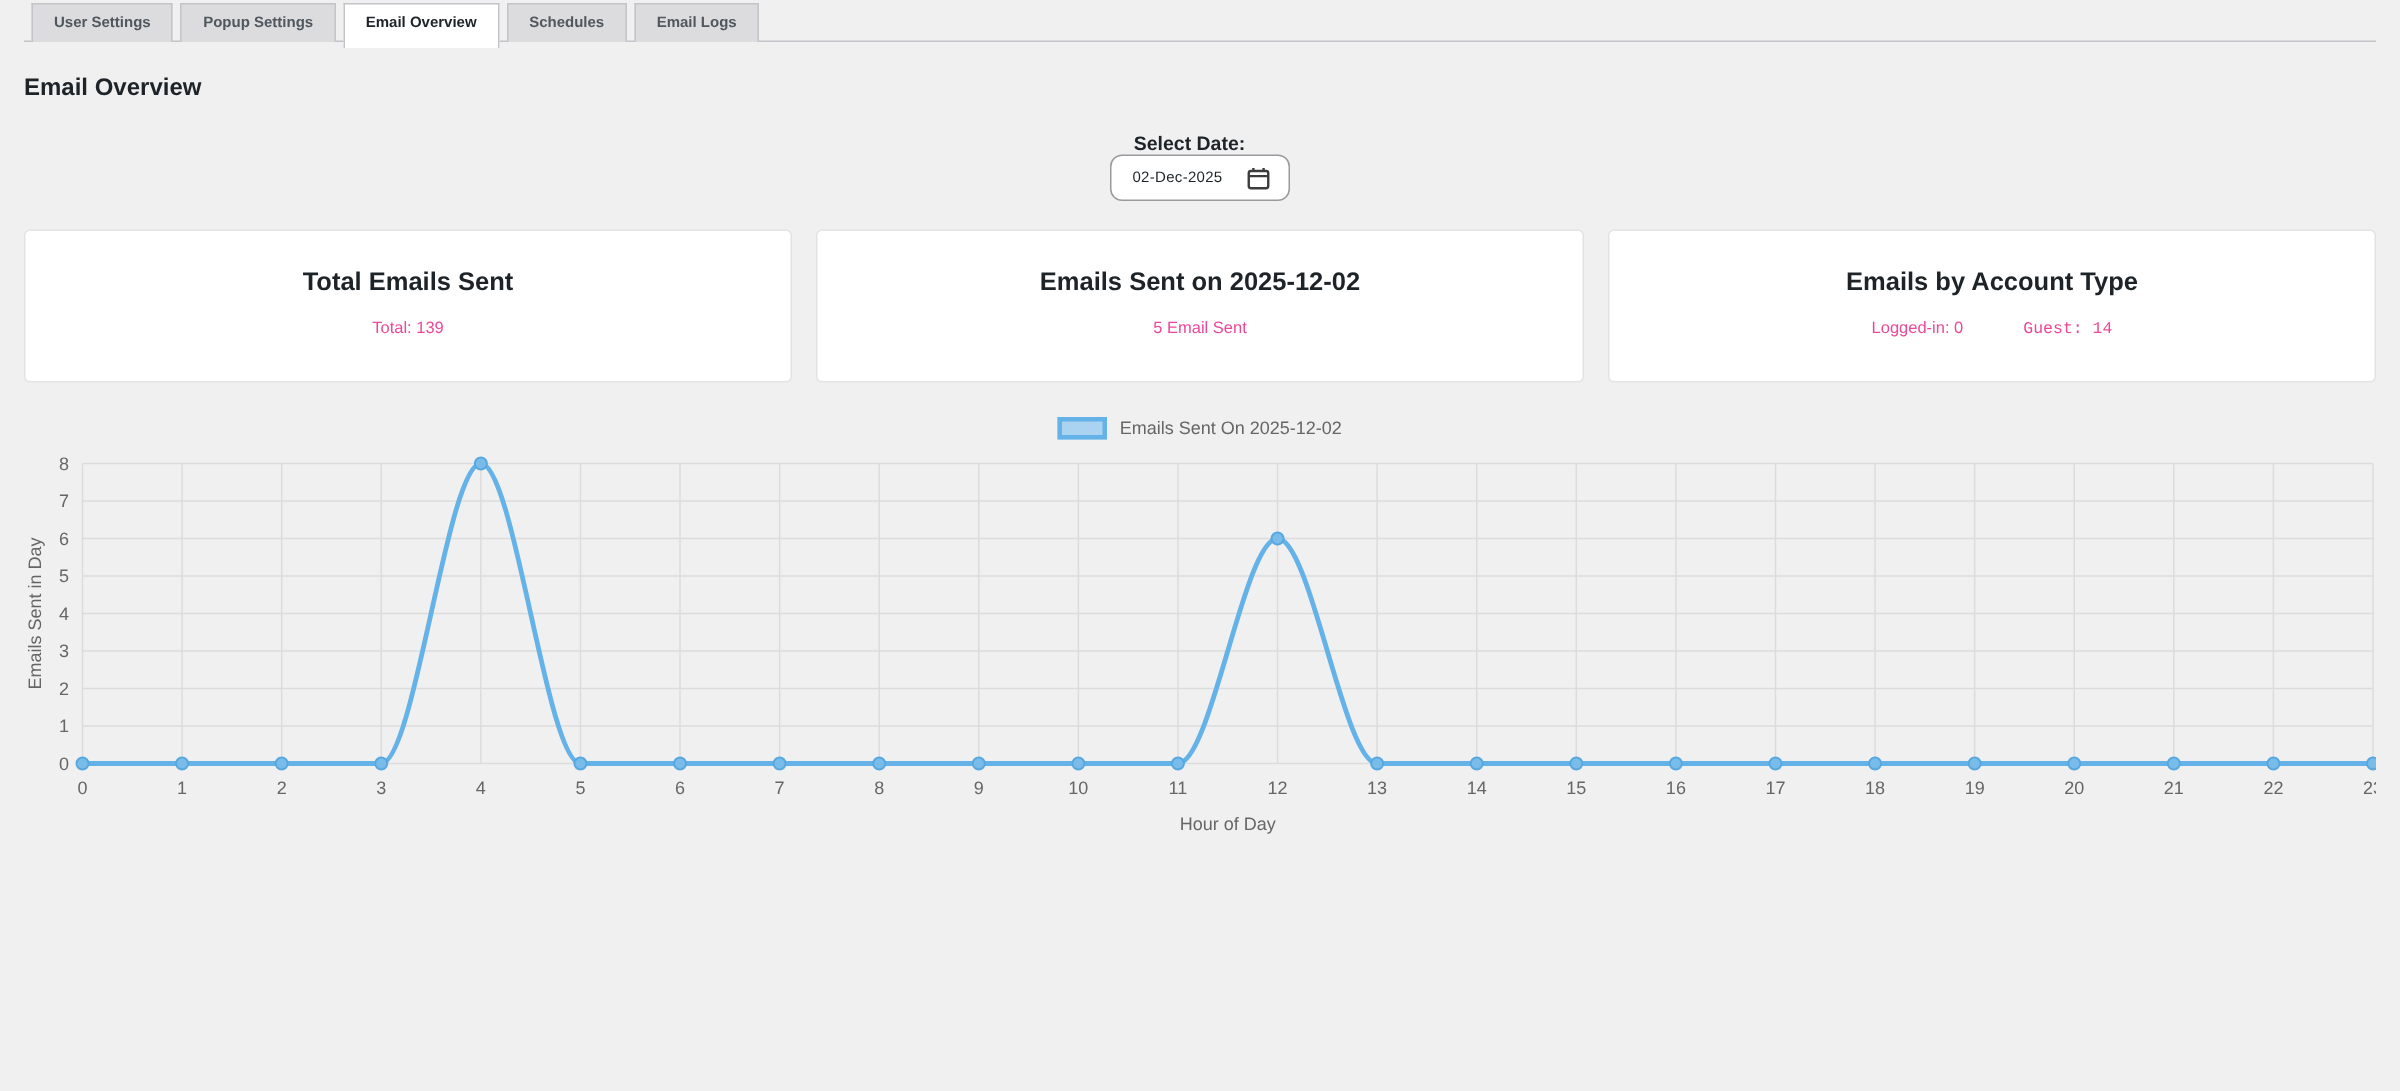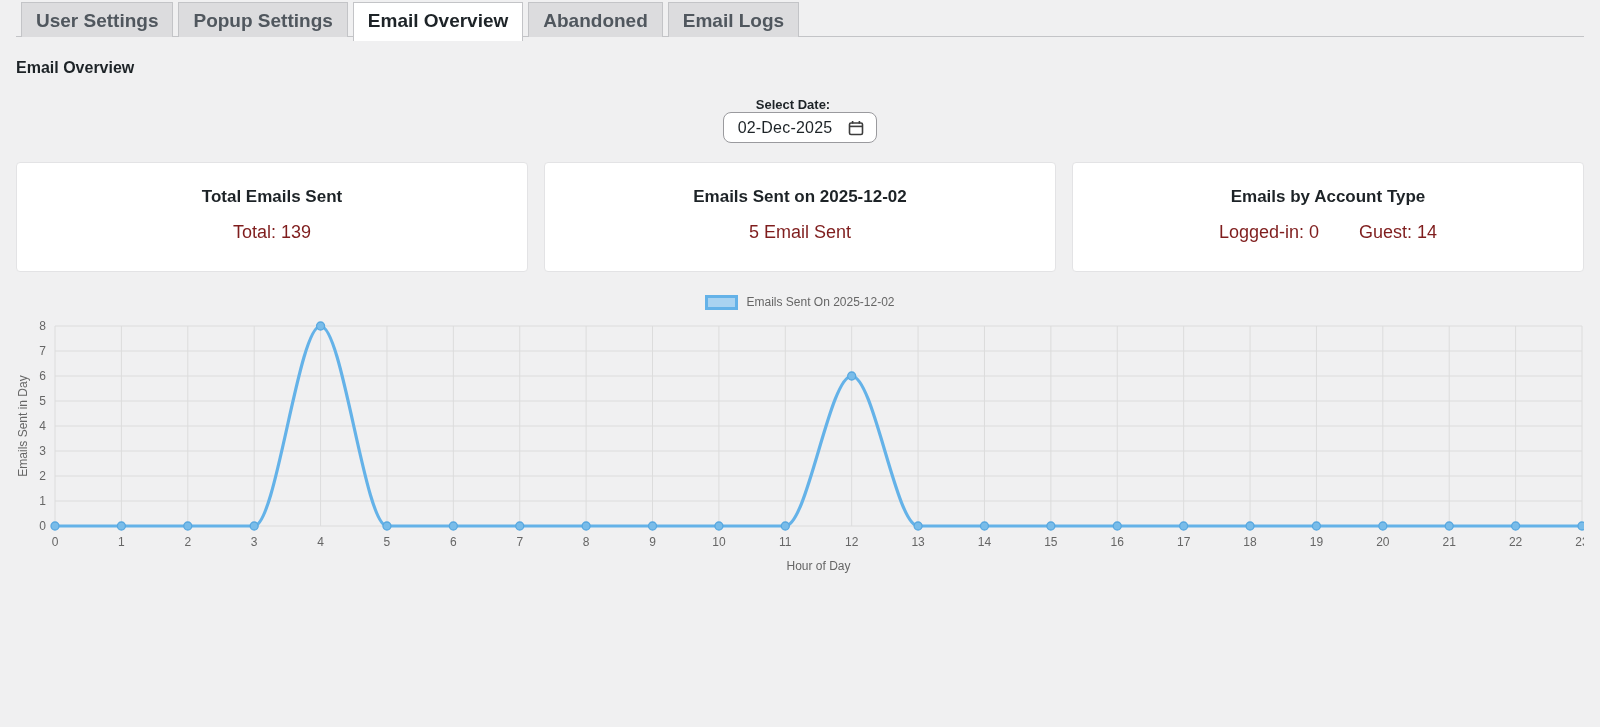--- a/index.html
+++ b/index.html
@@ -25,21 +25,21 @@
     margin-top: 2px;
     line-height: 1;
   }
   .tab {
     display: inline-block;
     padding: 8px 14px 7px 14px;
     margin: 0 5px -1px 0;
     background: #dcdcde;
     border: 1px solid #c3c4c7;
     border-bottom: none;
-    font-size: 19px; font-weight: 600;
+    font-size: 10px; font-weight: 600;
     color: #50575e;
     text-decoration: none;
     cursor: pointer;
     white-space: nowrap;
   }
   .tab.active {
     background: #ffffff;
     color: #1d2327;
     font-weight: 700;
     padding-bottom: 11px;
@@ -58,54 +58,54 @@
   .date-label { font-size: 13px; font-weight: 700; color: #1d2327; margin-right: 14px; }
   .date-input {
     display: inline-flex; align-items: center;
     background: #ffffff;
     border: 1px solid #9a9a9e;
     border-radius: 8px;
     padding: 5px 12px 5px 14px;
     height: 31px;
     cursor: pointer;
   }
-  .date-input .date-value { font-size: 16px; color: #1d2327; letter-spacing: 0.2px; }
+  .date-input .date-value { font-size: 10px; color: #1d2327; letter-spacing: 0.2px; }
   .date-input svg { margin-left: 16px; display: block; }
 
   
   .cards { display: flex; gap: 16px; margin-top: 19px; }
   .card {
     flex: 1 1 0;
     background: #ffffff;
     border: 1px solid #e3e3e5;
     border-radius: 4px;
     text-align: center;
     padding: 24px 10px 28px 10px;
   }
   .card-title { font-size: 17px; font-weight: 700; color: #1d2327; margin-bottom: 15px; }
-  .card-stats { font-size: 18px; color: #7f1d1d; }
-  .card-stats span + span { margin-left: 40px; }
+  .card-stats { font-size: 11px; color: #ec4899; }
+  .card-stats span + span { margin-left: 40px; font-family: Liberation Mono, monospace; }
 
   
   .chart-block { margin-top: 22px; }
   .legend {
     display: flex; justify-content: center; align-items: center;
     gap: 8px; height: 16px; margin-bottom: 4px; cursor: pointer;
   }
   .legend-box { display: inline-block; width: 33px; height: 15px; border: 3px solid #64b2e8; background: #a9d3f1; }
   .legend-label { font-size: 12px; color: #666666; }
   #chart-svg { display: block; }
   .tick { font-family: "Liberation Sans", sans-serif; font-size: 12px; }
 </style>
 </head>
 <body style="background: rgb(240, 240, 241);">
 
 <div class="page">
 
-  <nav class="tabs" id="tabs"><a class="tab">User Settings</a><a class="tab">Popup Settings</a><a class="tab active">Email Overview</a><a class="tab">Abandoned</a><a class="tab">Email Logs</a></nav>
+  <nav class="tabs" id="tabs"><a class="tab">User Settings</a><a class="tab">Popup Settings</a><a class="tab active">Email Overview</a><a class="tab">Schedules</a><a class="tab">Email Logs</a></nav>
 
   <h2 class="section-heading">Email Overview</h2>
 
   <div class="date-row">
     <span class="date-label">Select Date:</span>
     <div class="date-input">
       <span class="date-value">02-Dec-2025</span>
       <svg width="16" height="16" viewBox="0 0 16 16">
         <rect x="1.5" y="3" width="13" height="11.5" rx="1.5" fill="none" stroke="#3c3c3c" stroke-width="1.6"></rect>
         <line x1="1.5" y1="6.4" x2="14.5" y2="6.4" stroke="#3c3c3c" stroke-width="1.6"></line>

